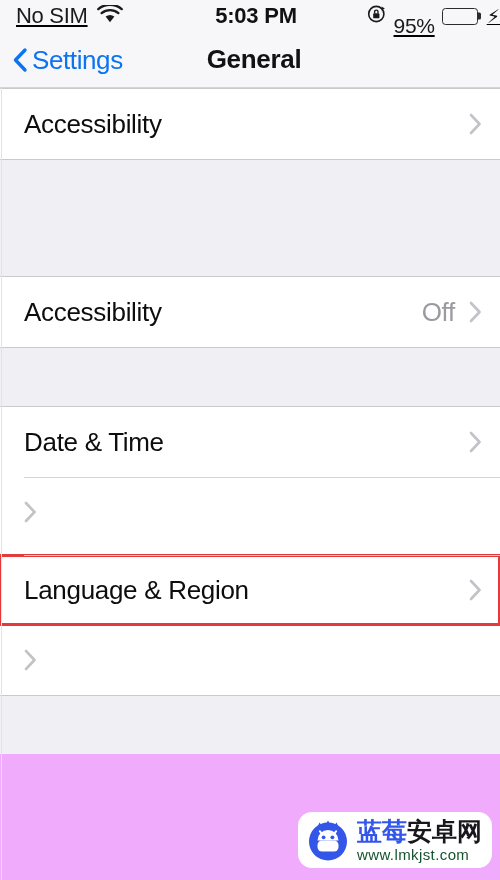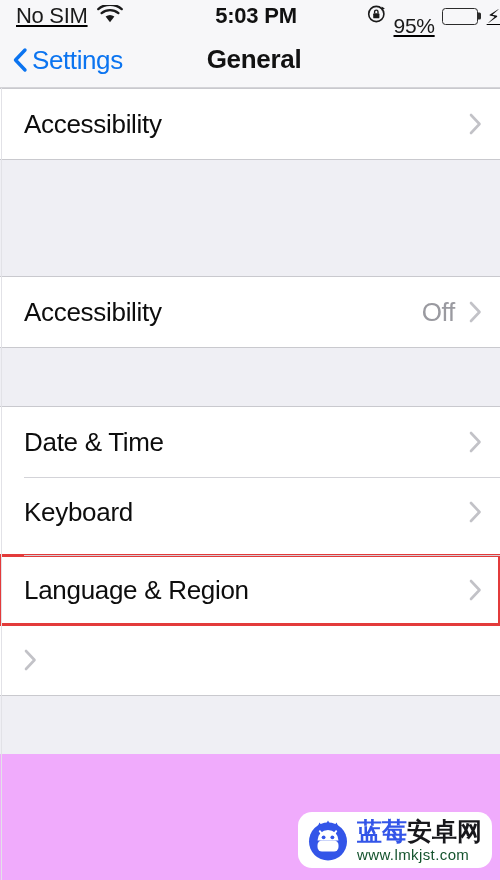--- a/index.html
+++ b/index.html
@@ -322,21 +322,20 @@
       </div>
       <div class="gap"></div>
       <div class="group">
         <div class="row">
           <span class="row-label">Date &amp; Time</span>
           <svg class="chevron" viewBox="0 0 13 22">
             <path d="M2 2 L10.5 11 L2 20" fill="none" stroke="#c2c2c7" stroke-width="2.6" stroke-linecap="round" stroke-linejoin="round"></path>
           </svg>
         </div>
         <div class="row">
-          <span class="row-label">Keyboard</span>
           <svg class="chevron" viewBox="0 0 13 22">
             <path d="M2 2 L10.5 11 L2 20" fill="none" stroke="#c2c2c7" stroke-width="2.6" stroke-linecap="round" stroke-linejoin="round"></path>
           </svg>
         </div>
         <div class="row highlighted" style="outline-color: rgb(227, 59, 59);">
           <span class="row-label">Language &amp; Region</span>
           <svg class="chevron" viewBox="0 0 13 22">
             <path d="M2 2 L10.5 11 L2 20" fill="none" stroke="#c2c2c7" stroke-width="2.6" stroke-linecap="round" stroke-linejoin="round"></path>
           </svg>
         </div>

